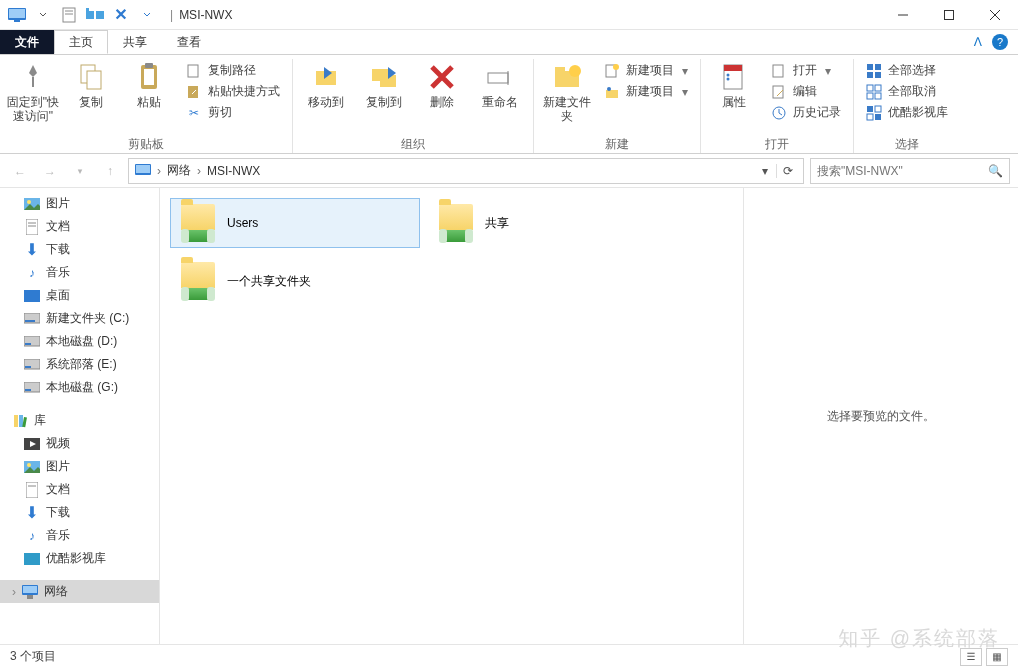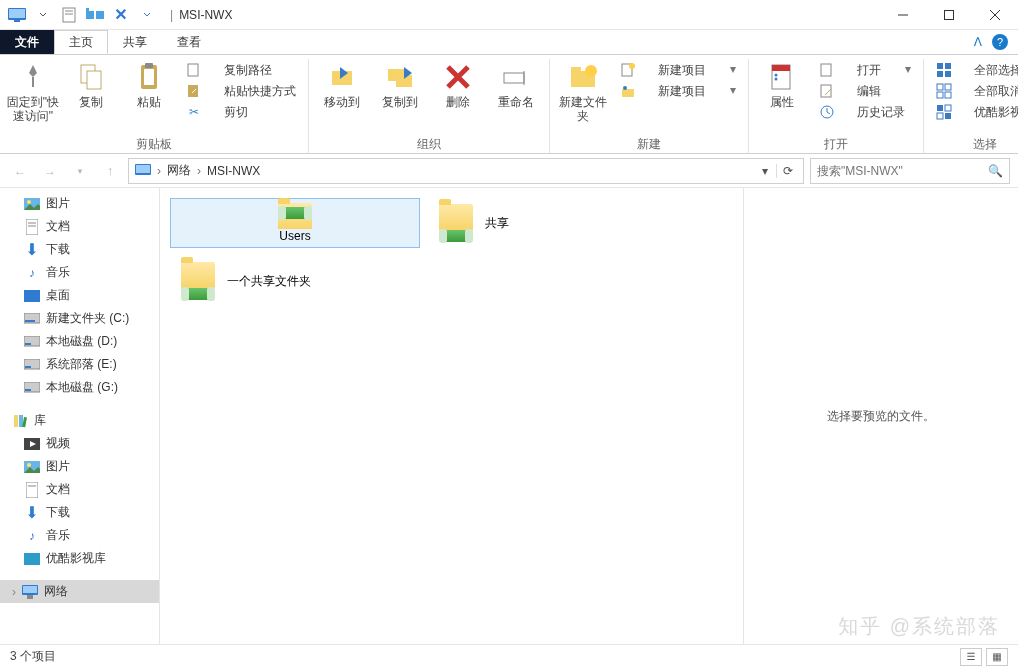--- a/index.html
+++ b/index.html
@@ -22,21 +22,21 @@
 .tabs-right { margin-left: auto; display: flex; align-items: center; gap: 10px; padding-right: 10px; color: #7a7a7a; }
 
 
 .ribbon { height: 100px; border-top: 1px solid #d0d0d0; border-bottom: 1px solid #d0d0d0; background: #fff; display: flex; padding-top: 4px; }
 .rgroup { display: flex; flex-direction: column; align-items: center; padding: 0 6px; border-right: 1px solid #e3e3e3; }
 .rgroup-body { flex: 1; display: flex; align-items: flex-start; gap: 4px; }
 .rgroup-label { color: #666; height: 18px; display: flex; align-items: center; font-size: 12px; }
 .bigbtn { width: 54px; display: flex; flex-direction: column; align-items: center; gap: 2px; padding-top: 2px; text-align: center; line-height: 1.2; color: #444; }
 .bigbtn .ico { width: 32px; height: 32px; }
 .smallcol { display: flex; flex-direction: column; gap: 2px; padding-top: 2px; }
-.smallbtn { display: flex; gap: 22px; padding: 1px 6px; color: #444; white-space: nowrap; }
+.smallbtn { display: flex; align-items: center; gap: 6px; padding: 1px 6px; color: #444; white-space: nowrap; }
 .smallbtn .sico { width: 16px; height: 16px; display: inline-flex; align-items: center; justify-content: center; }
 
 
 .navrow { height: 34px; display: flex; align-items: center; gap: 6px; padding: 3px 8px; border-bottom: 1px solid #e5e5e5; }
 .nav-arrow { width: 24px; height: 24px; display: flex; align-items: center; justify-content: center; color: #b8b8b8; }
 .addr { flex: 1; height: 26px; border: 1px solid #cfcfcf; display: flex; align-items: center; padding: 0 4px; gap: 4px; }
 .addr-seg { display: flex; align-items: center; gap: 4px; color: #333; padding: 0 2px; }
 .addr-sep { color: #777; }
 .addr-tail { margin-left: auto; display: flex; gap: 2px; color: #555; }
 .search { width: 200px; height: 26px; border: 1px solid #cfcfcf; display: flex; align-items: center; padding: 0 6px; color: #777; }
@@ -47,41 +47,41 @@
 .tree { width: 160px; border-right: 1px solid #e5e5e5; overflow-y: scroll; padding: 4px 0; }
 .tree-item { display: flex; align-items: center; gap: 6px; padding: 3px 4px 3px 24px; color: #333; white-space: nowrap; }
 .tree-item.level0 { padding-left: 12px; }
 .tree-item.selected { background: #d8d8d8; }
 .tree-item .tico { width: 16px; height: 16px; display: inline-flex; align-items: center; justify-content: center; }
 .tree-spacer { height: 10px; }
 
 .content { flex: 1; display: flex; }
 .items-pane { flex: 1; padding: 10px; display: flex; flex-wrap: wrap; align-content: flex-start; gap: 8px; }
 .file-item { width: 250px; height: 50px; display: flex; align-items: center; gap: 10px; padding: 4px 8px; border: 1px solid transparent; }
-.file-item.selected { border: 1px solid #8fc1ed; background: #e6f2fb; flex-direction: column; }
+.file-item.selected { border: 1px solid #8fc1ed; background: #e6f2fb; }
 .share-icon { width: 38px; height: 38px; position: relative; }
 .share-folder { position: absolute; top: 0; left: 2px; width: 34px; height: 26px; background: linear-gradient(#ffe9a8,#f7d469); border-radius: 2px 2px 0 0; }
 .share-folder::before { content:""; position:absolute; top:-5px; left:0; width:12px; height:6px; background:#f7d469; border-radius:2px 2px 0 0;}
 .share-pipe { position: absolute; bottom: 0; left: 4px; width: 30px; height: 12px; background: linear-gradient(#6ac36a,#3a9b3a); border-radius: 6px; }
 .share-pipe::before, .share-pipe::after { content:""; position:absolute; top:-1px; width:8px; height:14px; background:#cfe9cf; border-radius:3px; }
 .share-pipe::before { left:-2px; } .share-pipe::after { right:-2px; }
 
 .preview-pane { width: 275px; border-left: 1px solid #e5e5e5; display: flex; align-items: center; justify-content: center; color: #555; }
 
 
 .statusbar { height: 24px; border-top: 1px solid #e5e5e5; display: flex; align-items: center; padding: 0 10px; color: #444; }
 .status-right { margin-left: auto; display: flex; gap: 4px; }
 .view-toggle { width: 22px; height: 18px; border: 1px solid #ccc; display: flex; align-items: center; justify-content: center; font-size: 10px; color: #555; }
 
 
 .tree::-webkit-scrollbar { width: 16px; }
 .tree::-webkit-scrollbar-track { background: #f0f0f0; }
 .tree::-webkit-scrollbar-thumb { background: #c2c2c2; }
 
-.watermark { position: fixed; right: 18px; bottom: 28px; color: #d9d9d9; font-size: 20px; font-weight: 500; pointer-events: none; letter-spacing: 2px; }
+.watermark { position: fixed; right: 18px; bottom: 16px; color: #d9d9d9; font-size: 20px; font-weight: 500; pointer-events: none; letter-spacing: 2px; }
 
 svg { display: block; }
 </style>
 </head>
 <body>
 
 <div class="titlebar">
   <div class="qat">
     <div class="qat-icon">
       <svg width="18" height="14" viewBox="0 0 18 14">

